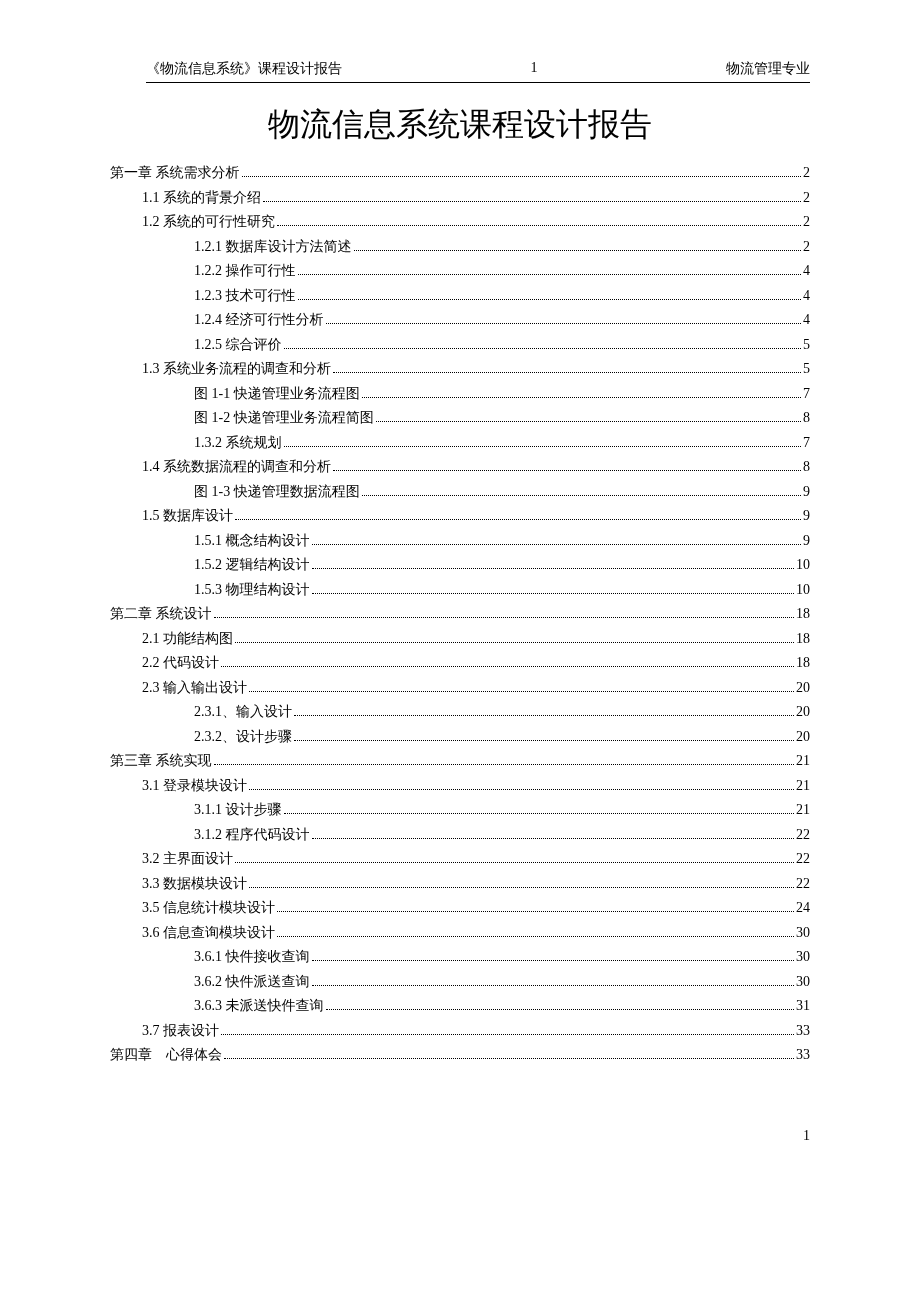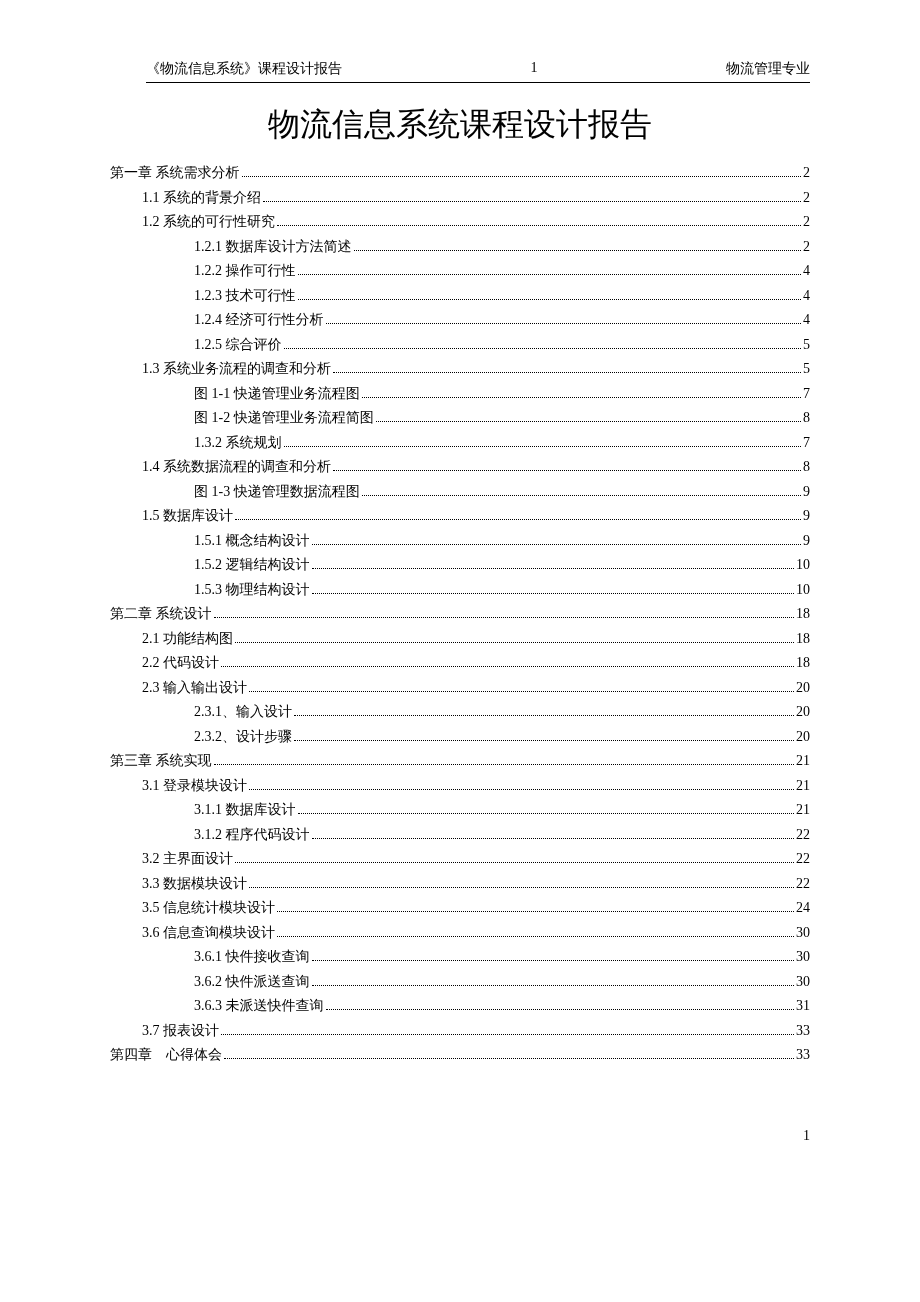--- a/index.html
+++ b/index.html
@@ -187,21 +187,21 @@
       <span class="toc-label">第三章  系统实现</span>
       <span class="toc-dots"></span>
       <span class="toc-page">21</span>
     </div>
     <div class="toc-row indent-1">
       <span class="toc-label">3.1 登录模块设计</span>
       <span class="toc-dots"></span>
       <span class="toc-page">21</span>
     </div>
     <div class="toc-row indent-2">
-      <span class="toc-label">3.1.1 数据库设计</span>
+      <span class="toc-label">3.1.1 设计步骤</span>
       <span class="toc-dots"></span>
       <span class="toc-page">21</span>
     </div>
     <div class="toc-row indent-2">
       <span class="toc-label">3.1.2 程序代码设计</span>
       <span class="toc-dots"></span>
       <span class="toc-page">22</span>
     </div>
     <div class="toc-row indent-1">
       <span class="toc-label">3.2 主界面设计</span>

